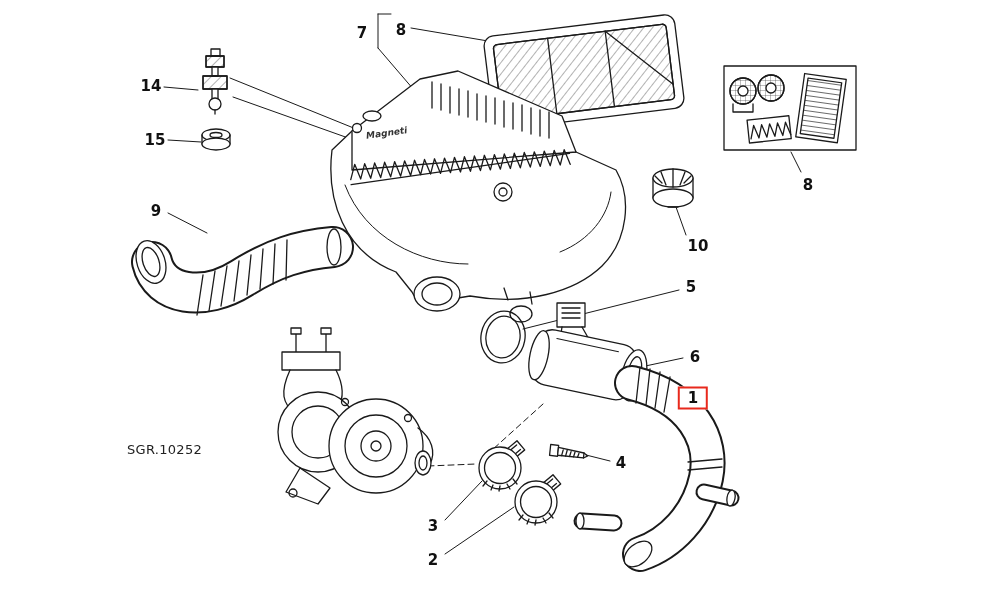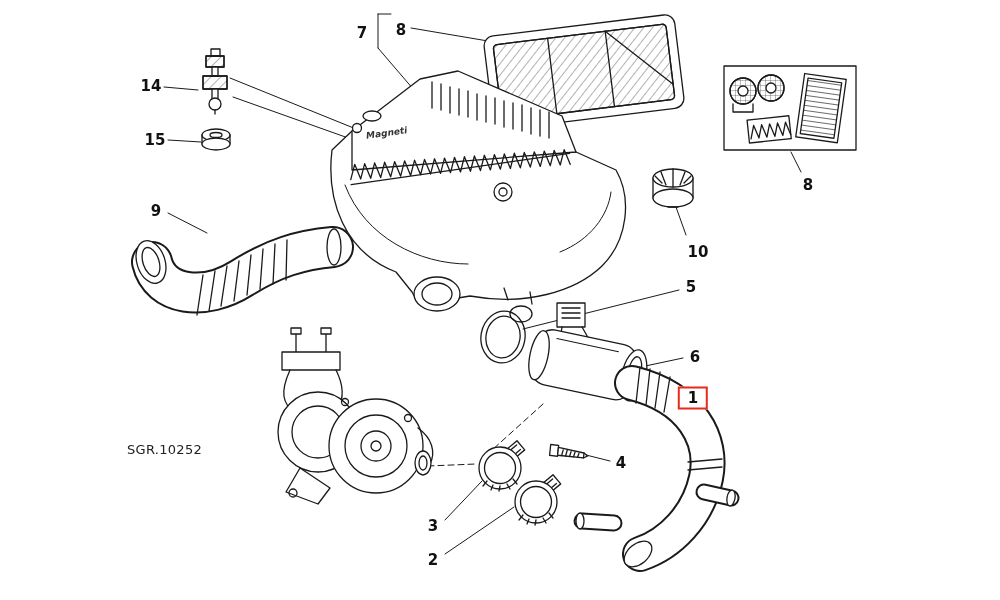--- a/index.html
+++ b/index.html
@@ -237,21 +237,21 @@
   <div>
     <div class="part-label highlighted" style="left:693px;top:398px">1</div>
     <div class="part-label" style="left:433px;top:560px">2</div>
     <div class="part-label" style="left:433px;top:526px">3</div>
     <div class="part-label" style="left:621px;top:463px">4</div>
     <div class="part-label" style="left:691px;top:287px">5</div>
     <div class="part-label" style="left:695px;top:357px">6</div>
     <div class="part-label" style="left:362px;top:33px">7</div>
     <div class="part-label" style="left:401px;top:30px">8</div>
     <div class="part-label" style="left:156px;top:211px">9</div>
-    <div class="part-label" style="left:698px;top:252px">10</div>
+    <div class="part-label" style="left:698px;top:246px">10</div>
     <div class="part-label" style="left:151px;top:86px">14</div>
     <div class="part-label" style="left:155px;top:140px">15</div>
     <div class="part-label" style="left:808px;top:185px">8</div>
   </div>
 
   <div class="sgr-code" style="left:127px;top:442px">SGR.10252</div>
   <div class="brand-text" style="left:366px;top:128px">Magneti</div>
 
 </div>
 

